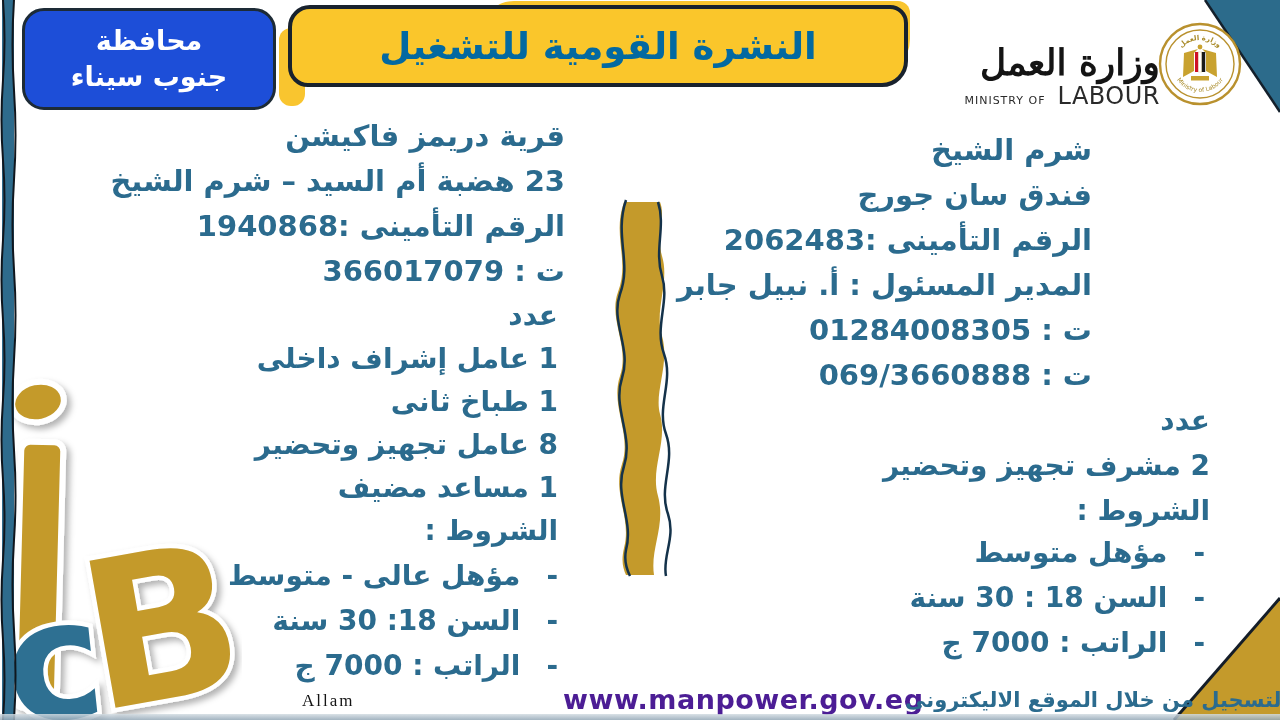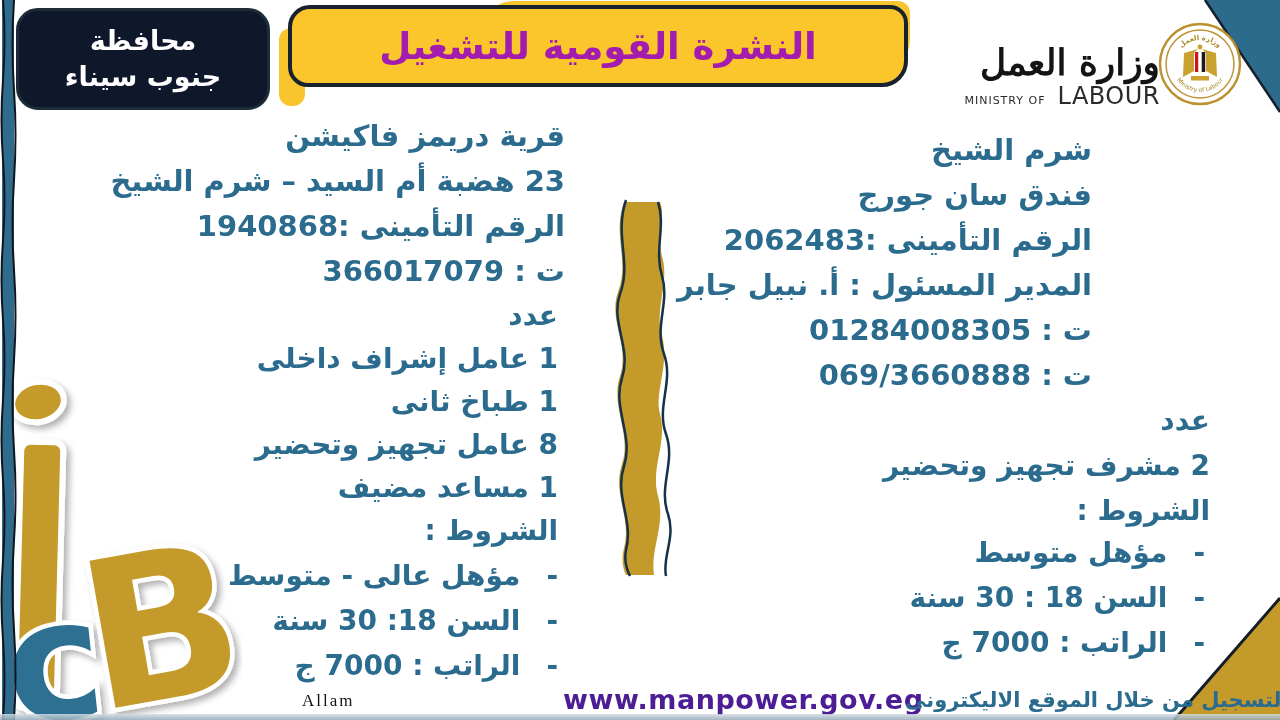--- a/index.html
+++ b/index.html
@@ -2,39 +2,39 @@
 <html lang="ar"><head>
 <meta charset="utf-8">
 <style>
   html,body{margin:0;padding:0;background:#e9e9e9;}
   #poster{
     position:relative;width:1280px;height:720px;background:#ffffff;
     overflow:hidden;font-family:"DejaVu Sans","Liberation Sans",sans-serif;
   }
   
   .gov-box{
-    position:absolute;left:16px;top:8px;width:248px;height:96px;
-    background:#0f172a;border:3px solid #1d2b36;border-radius:22px;
+    position:absolute;left:22px;top:8px;width:248px;height:96px;
+    background:#1d4ed8;border:3px solid #1d2b36;border-radius:22px;
     display:flex;flex-direction:column;align-items:center;justify-content:center;
     color:#ffffff;font-weight:bold;font-size:27px;line-height:36px;text-align:center;
     z-index:6;
   }
   .banner-blob{
     position:absolute;left:480px;top:1px;width:430px;height:78px;
     background:#F9C52F;border-radius:34px 12px 40px 18px;z-index:3;
   }
   .banner-blob2{
     position:absolute;left:279px;top:28px;width:26px;height:78px;
     background:#F9C52F;border-radius:12px;z-index:3;
   }
   .title-banner{
     position:absolute;left:288px;top:5px;width:612px;height:74px;
     background:#FAC62B;border:4px solid #18222e;border-radius:22px 18px 26px 20px;
     display:flex;align-items:center;justify-content:center;
-    color:#a21caf;font-weight:bold;font-size:37px;z-index:4;
+    color:#0369a1;font-weight:bold;font-size:37px;z-index:4;
   }
   .ministry-block{
     position:absolute;left:985px;top:30px;width:175px;height:80px;z-index:5;
     display:flex;flex-direction:column;align-items:flex-end;justify-content:flex-end;
   }
   .ministry-ar{
     font-family:"DejaVu Serif","Liberation Serif",serif;
     font-weight:bold;font-size:36px;color:#141414;line-height:40px;white-space:nowrap;
   }
   .ministry-en{display:flex;align-items:baseline;gap:12px;color:#2a2a2a;white-space:nowrap;}

